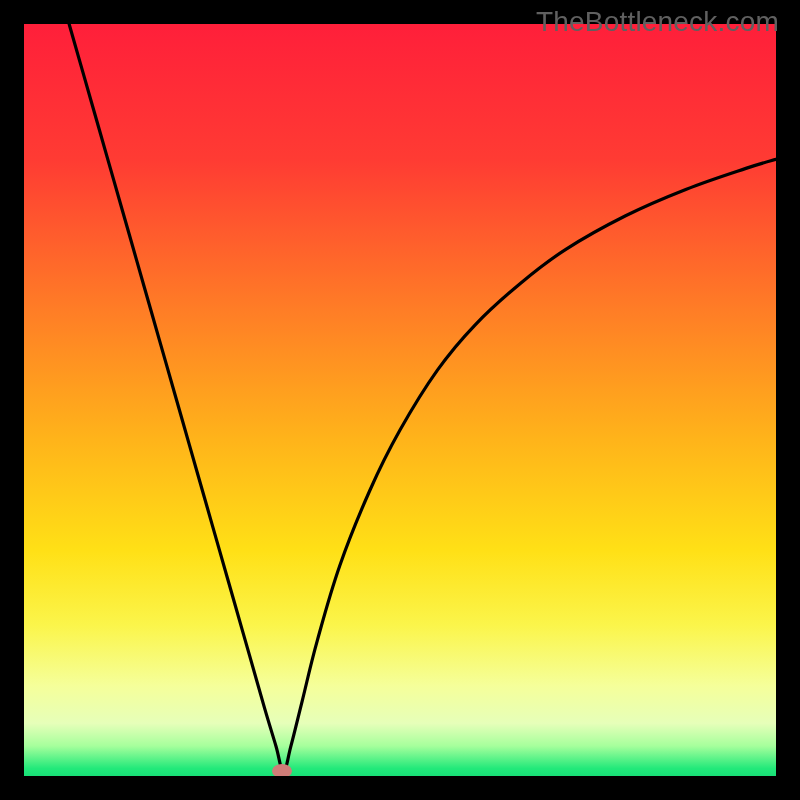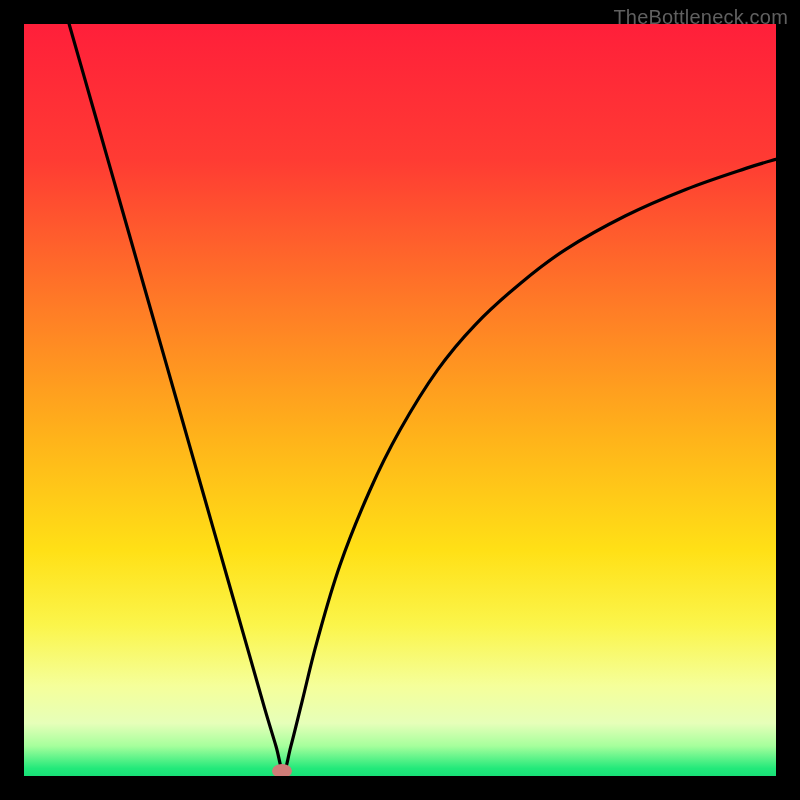--- a/index.html
+++ b/index.html
@@ -13,23 +13,23 @@
   }
   .outer {
     position: relative;
     width: 800px;
     height: 800px;
     background: #000;
   }
   .watermark {
     position: absolute;
     top: 6px;
-    right: 12px;
+    right: 21px;
     color: #606060;
-    font-size: 20px;
+    font-size: 28px;
     font-weight: 400;
     letter-spacing: 0.2px;
     z-index: 10;
   }
   .plot {
     position: absolute;
     left: 24px;
     top: 24px;
     width: 752px;
     height: 752px;

